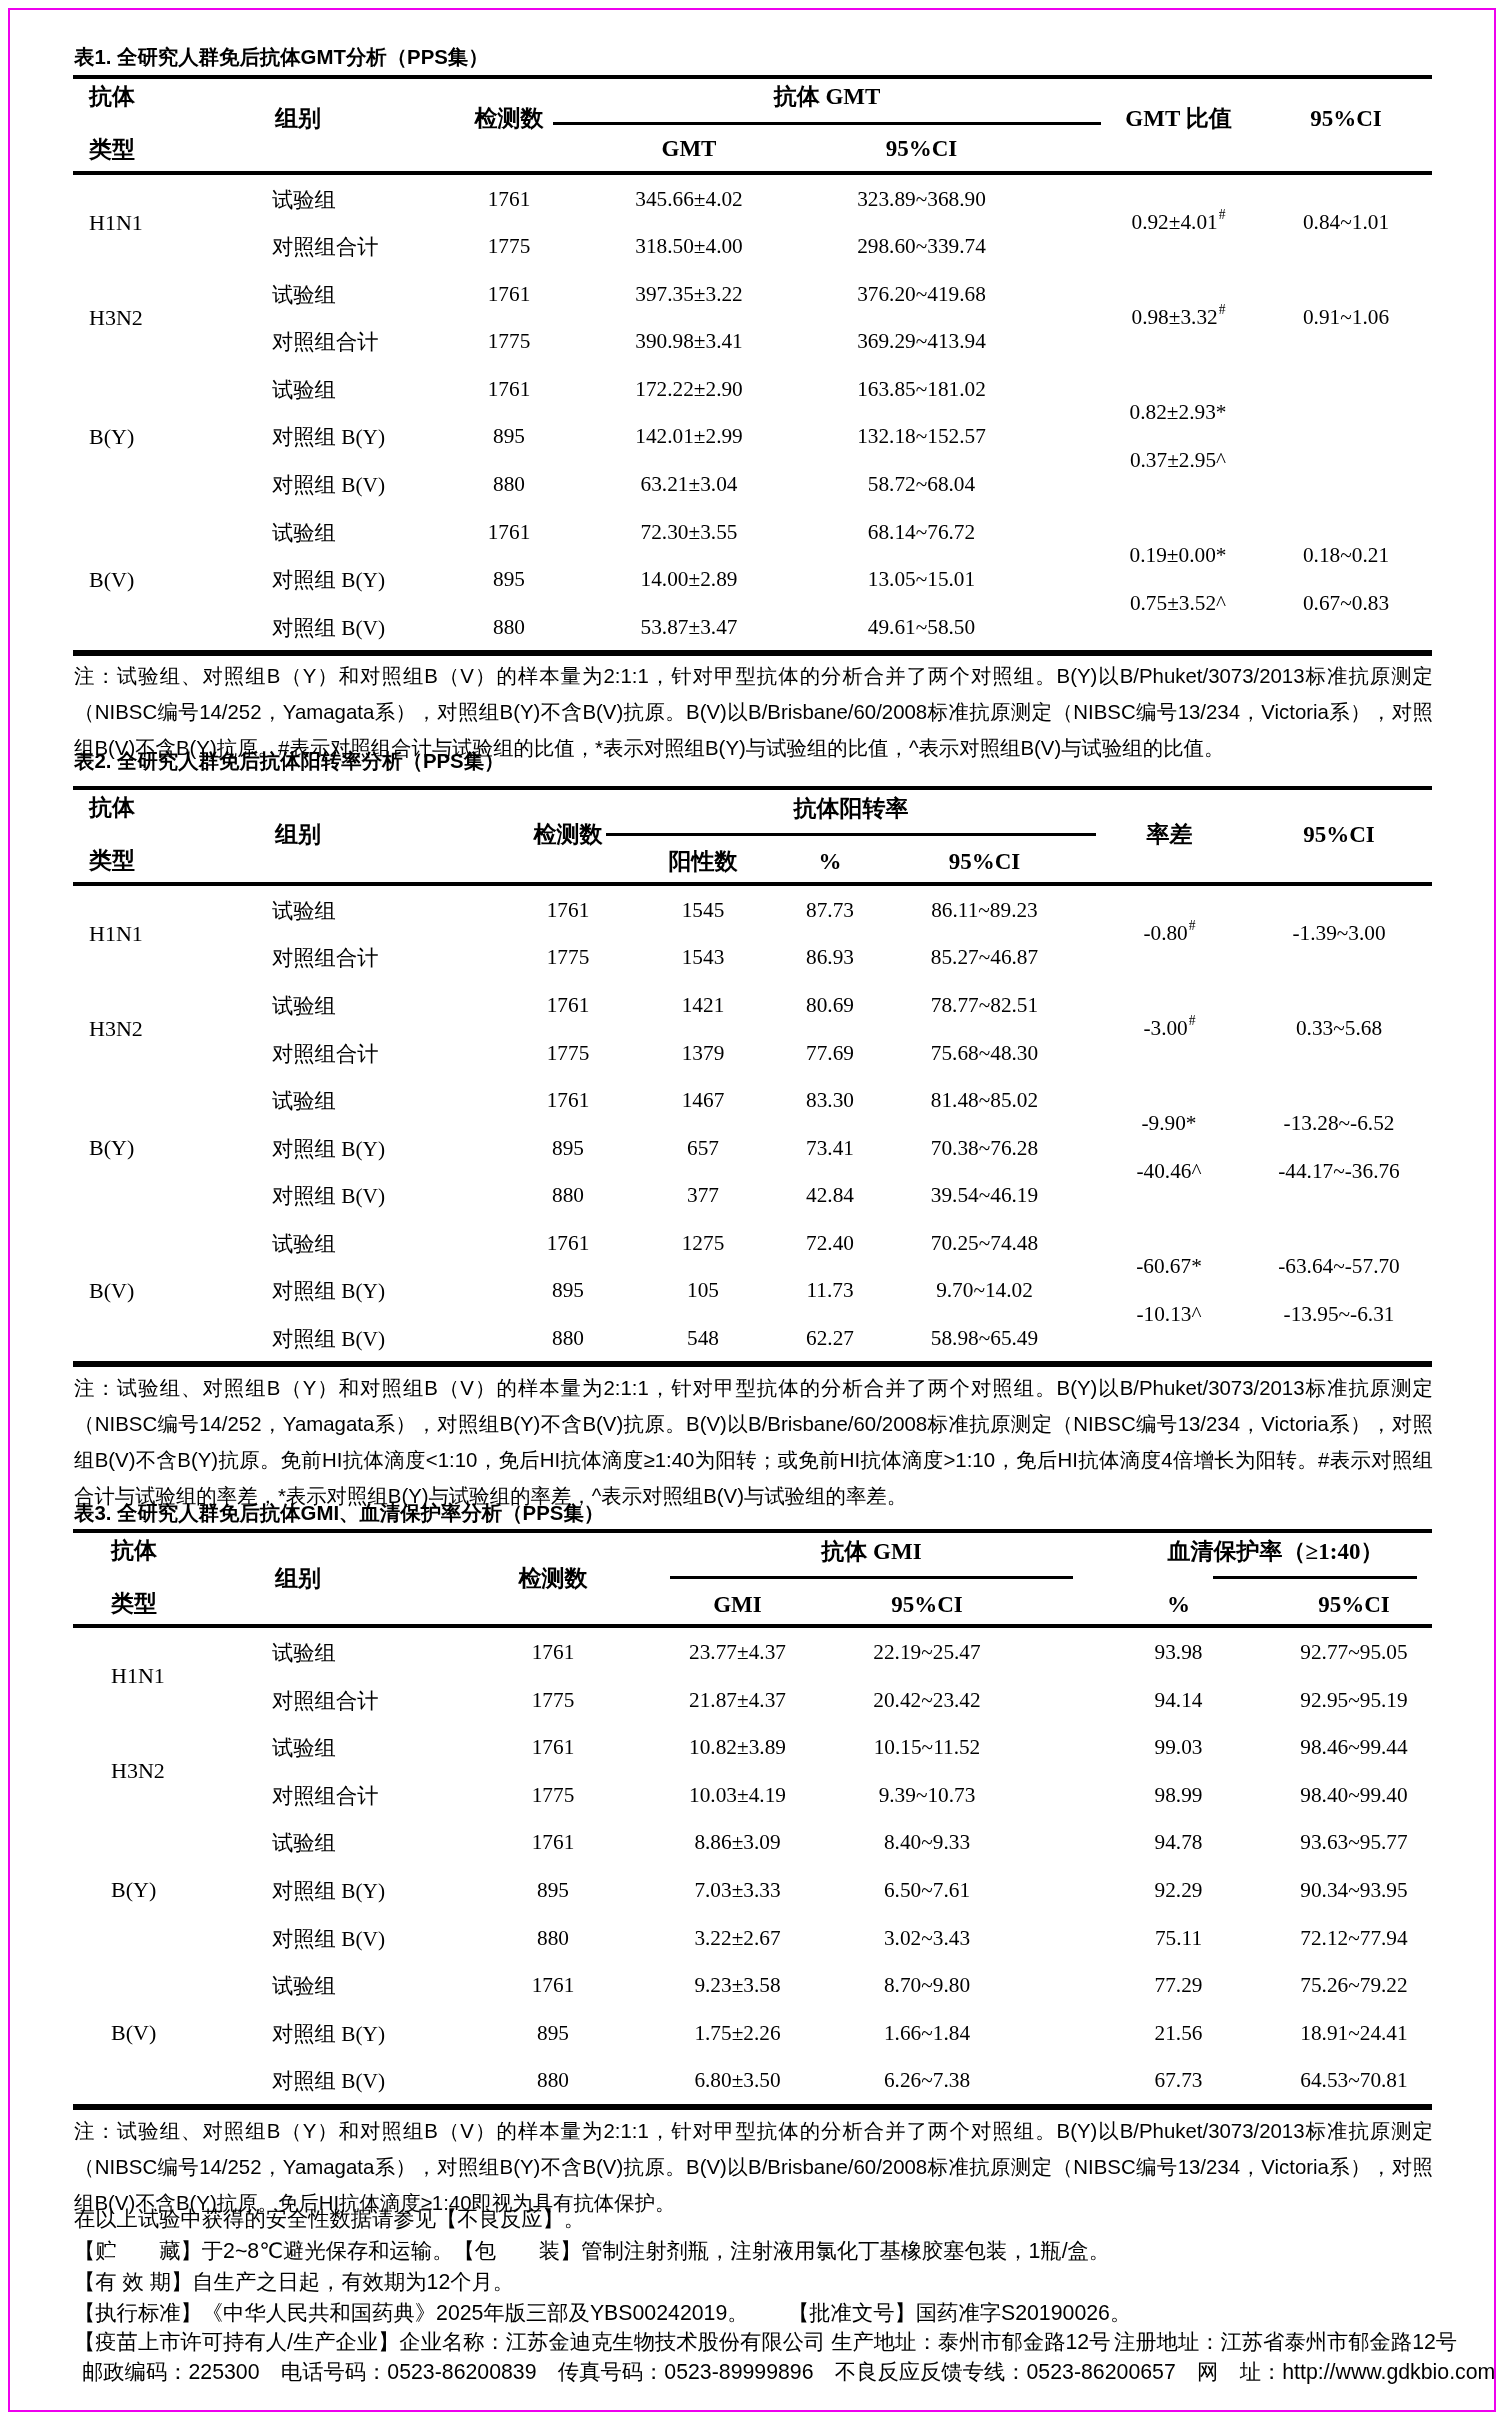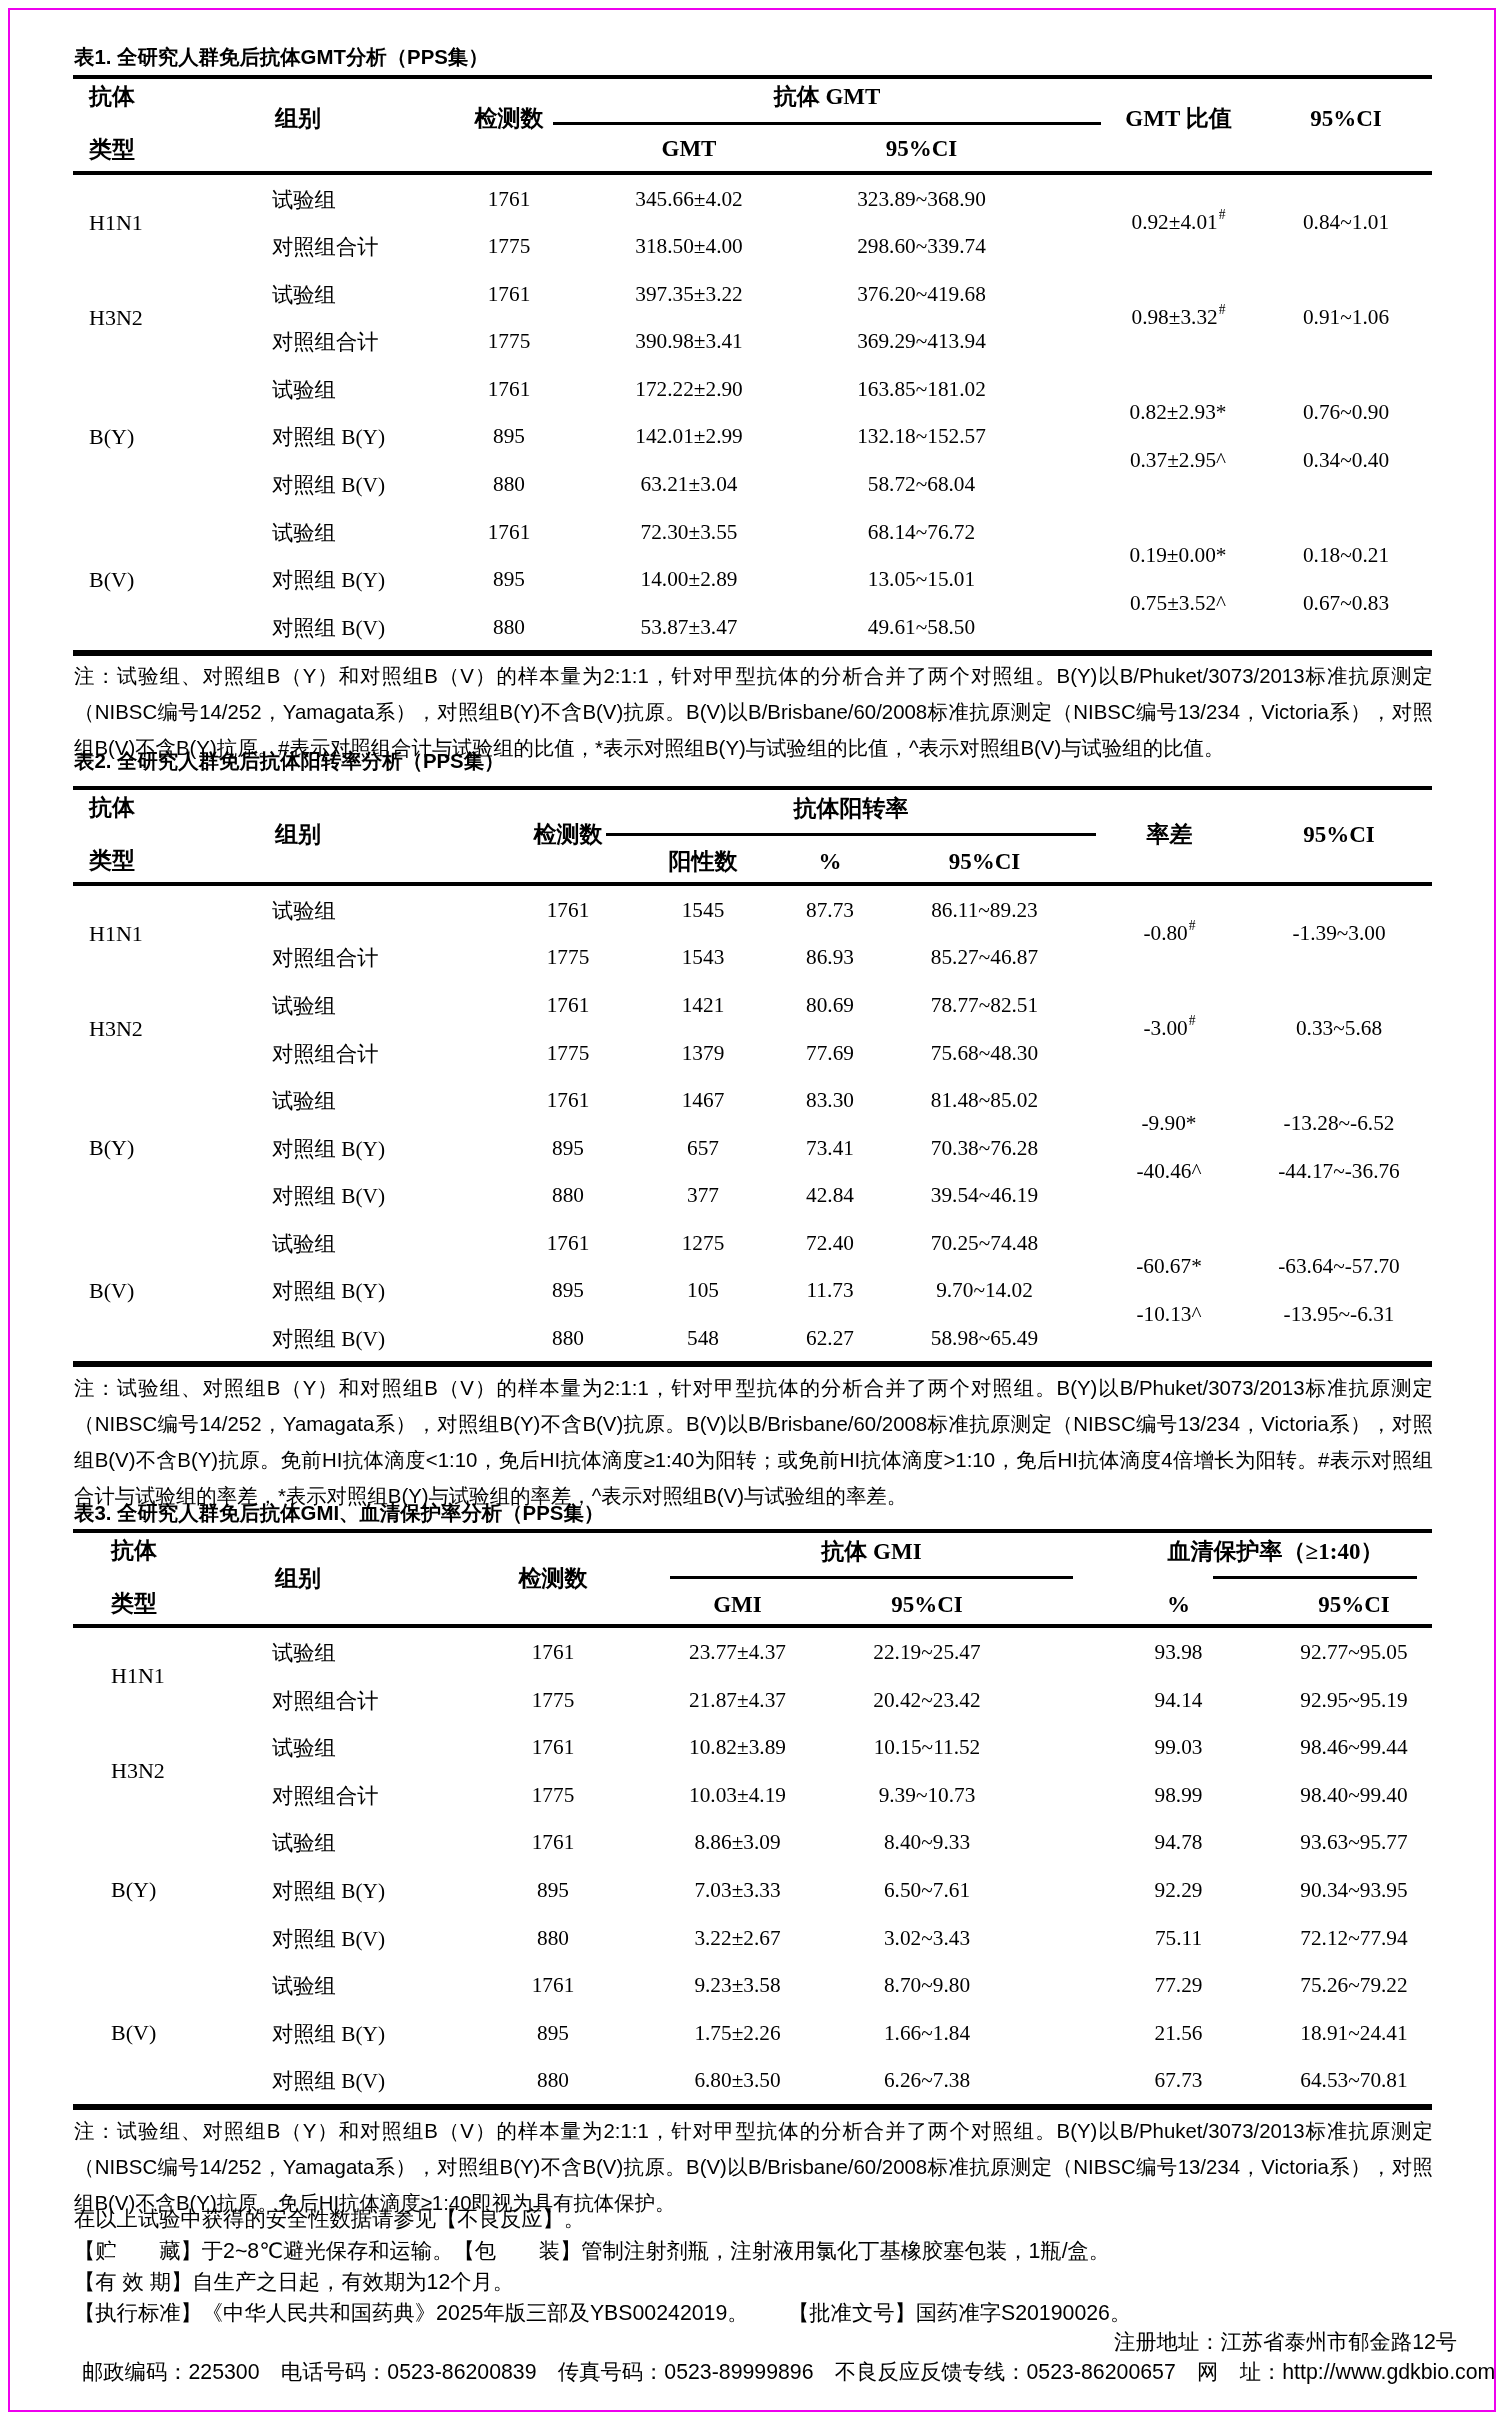--- a/index.html
+++ b/index.html
@@ -126,24 +126,20 @@
   <div class="rcol t1r" style="top:365px;height:143px">
     <span class="rline">
         <span>0.82±2.93*</span>
         <sup></sup>
       </span>
     <span class="rline">
         <span>0.37±2.95^</span>
         <sup></sup>
       </span>
   </div>
-  <div class="rcol t1rc" style="top:365px;height:143px">
-    <span class="rline">0.76~0.90</span>
-    <span class="rline">0.34~0.40</span>
-  </div>
 
   <div class="abcol" style="top:508px;height:143px">B(V)</div>
   <div class="row" style="top:508px">
     <span class="cell lft t1g">试验组</span>
     <span class="cell t1n">1761</span>
     <span class="cell t1a">72.30±3.55</span>
     <span class="cell t1b">68.14~76.72</span>
   </div>
   <div class="row" style="top:555px">
     <span class="cell lft t1g">对照组 B(Y)</span>
@@ -431,19 +427,20 @@
       <span class="fl" style="left:74px">【贮　　藏】于2~8℃避光保存和运输。【包　　装】管制注射剂瓶，注射液用氯化丁基橡胶塞包装，1瓶/盒。</span>
     </div>
   <div class="frow" style="top:2268px">
       <span class="fl" style="left:74px">【有 效 期】自生产之日起，有效期为12个月。</span>
     </div>
   <div class="frow" style="top:2299px">
     <span class="fl" style="left:74px">【执行标准】《中华人民共和国药典》2025年版三部及YBS00242019。</span>
     <span class="fl" style="left:788px">【批准文号】国药准字S20190026。</span>
   </div>
   <div class="frow" style="top:2328px">
+    <span class="fl" style="left:74px">【疫苗上市许可持有人/生产企业】企业名称：江苏金迪克生物技术股份有限公司 生产地址：泰州市郁金路12号</span>
     <span class="fl" style="left:1114px">注册地址：江苏省泰州市郁金路12号</span>
   </div>
   <div class="frow" style="top:2358px">
       <span class="fl" style="left:82px">邮政编码：225300　电话号码：0523-86200839　传真号码：0523-89999896　不良反应反馈专线：0523-86200657　网　址：http://www.gdkbio.com</span>
     </div>
 </div>
 
 
 </body></html>

